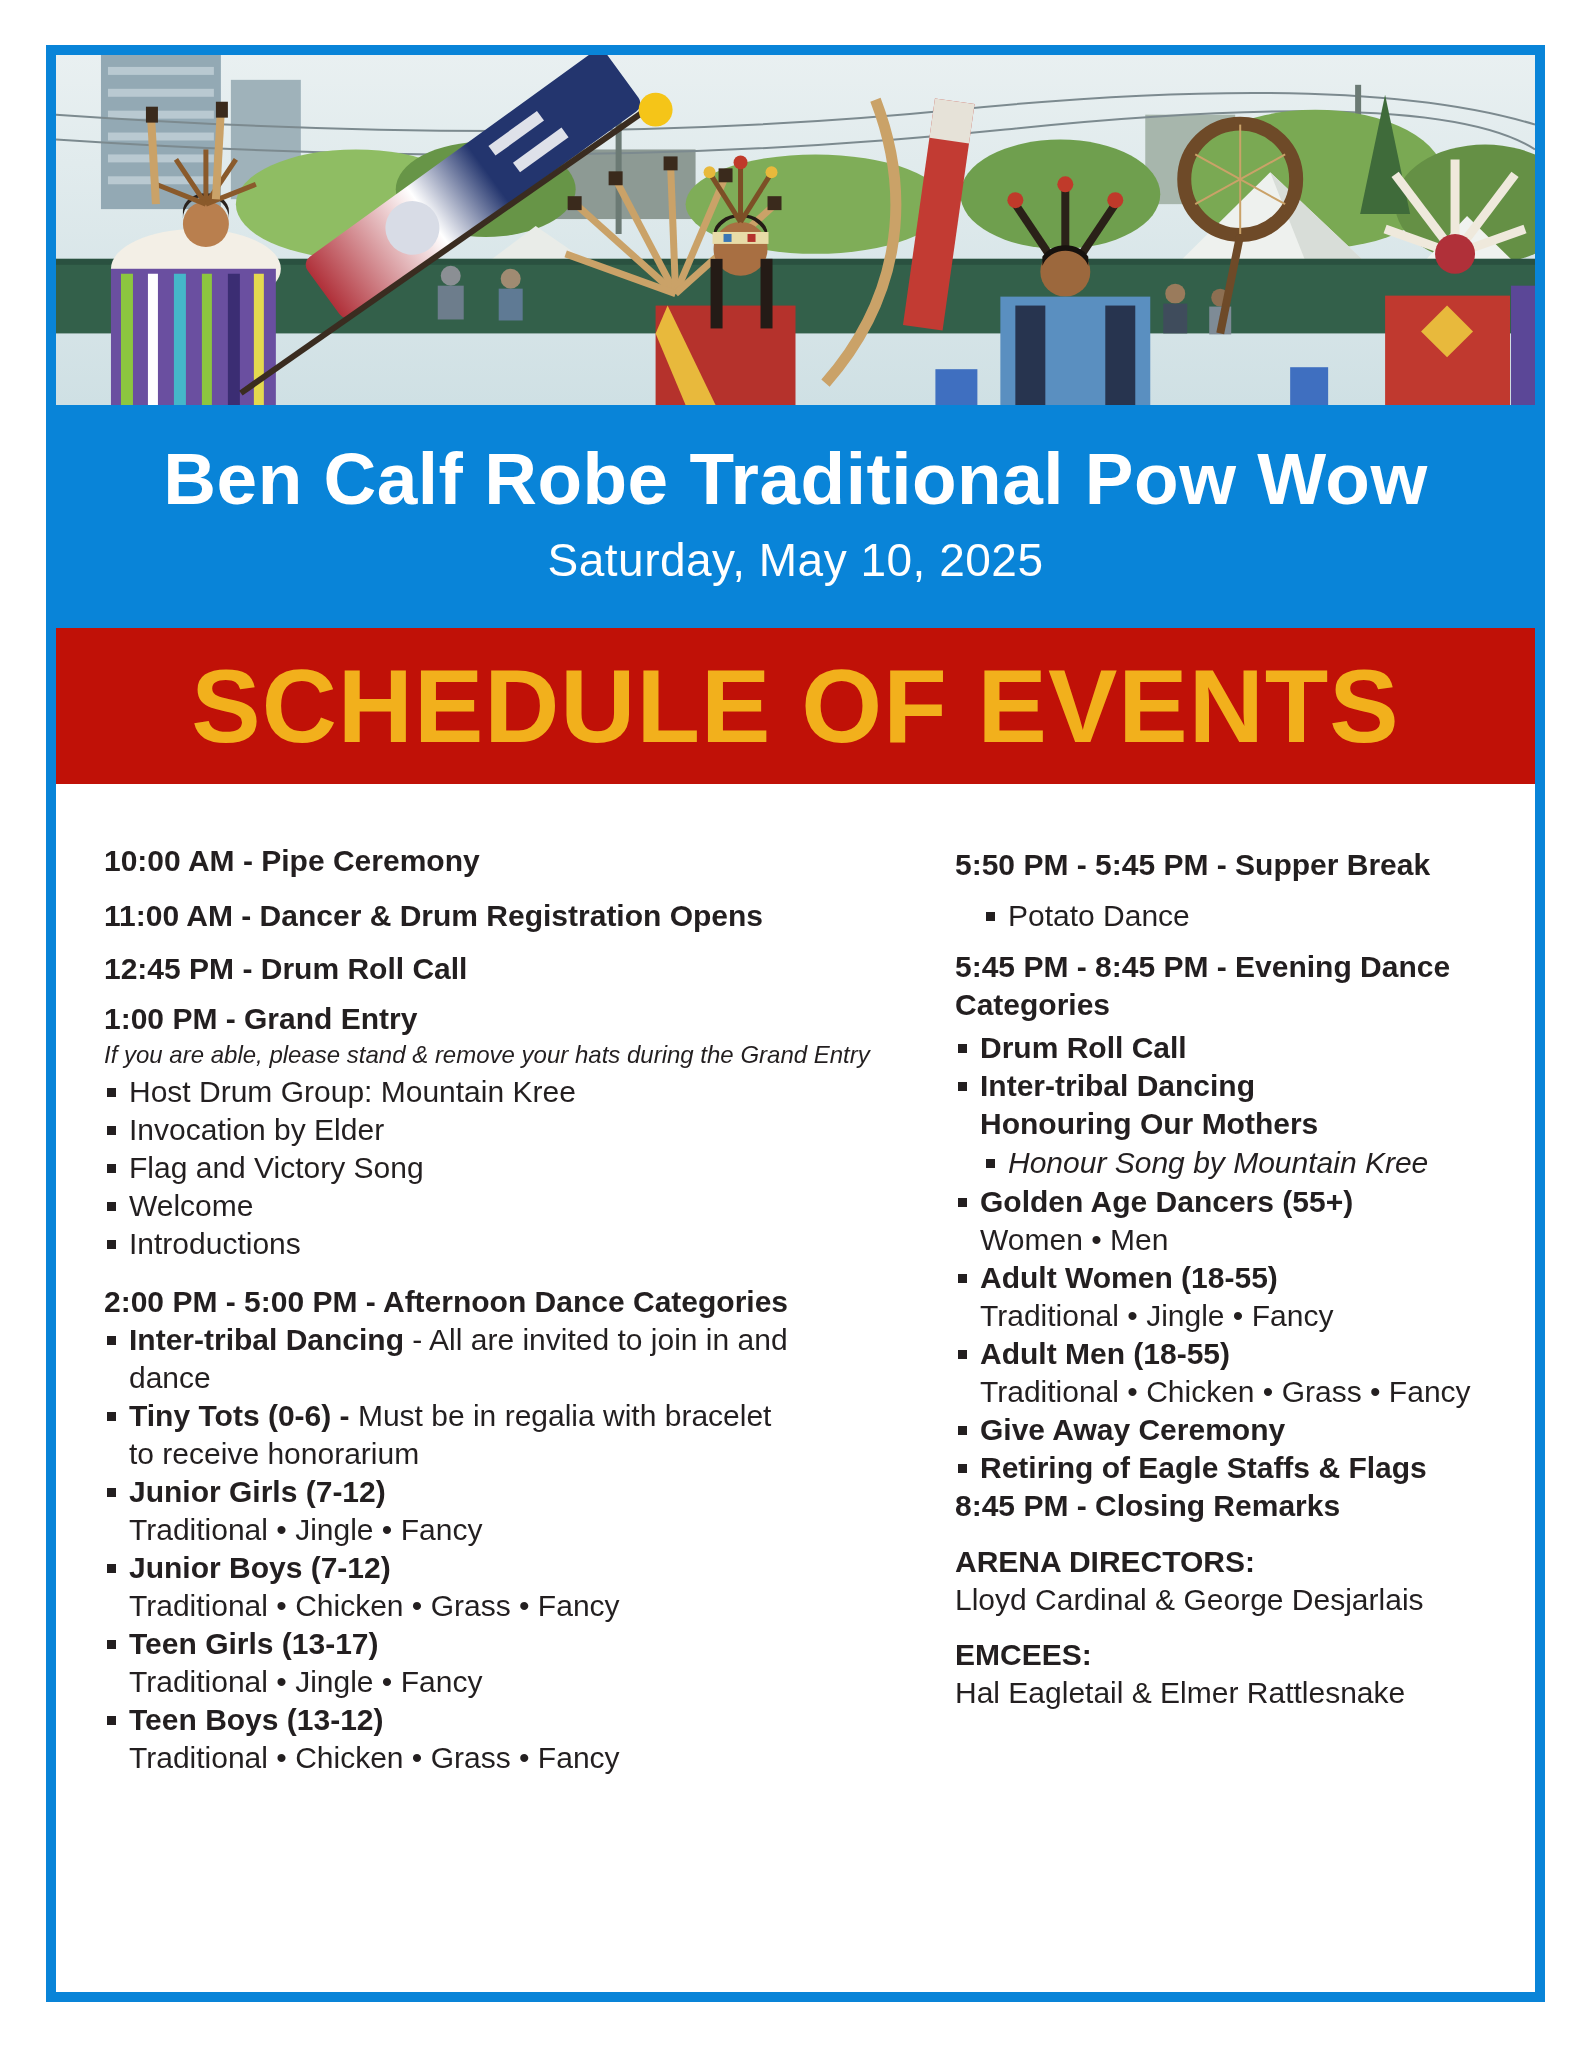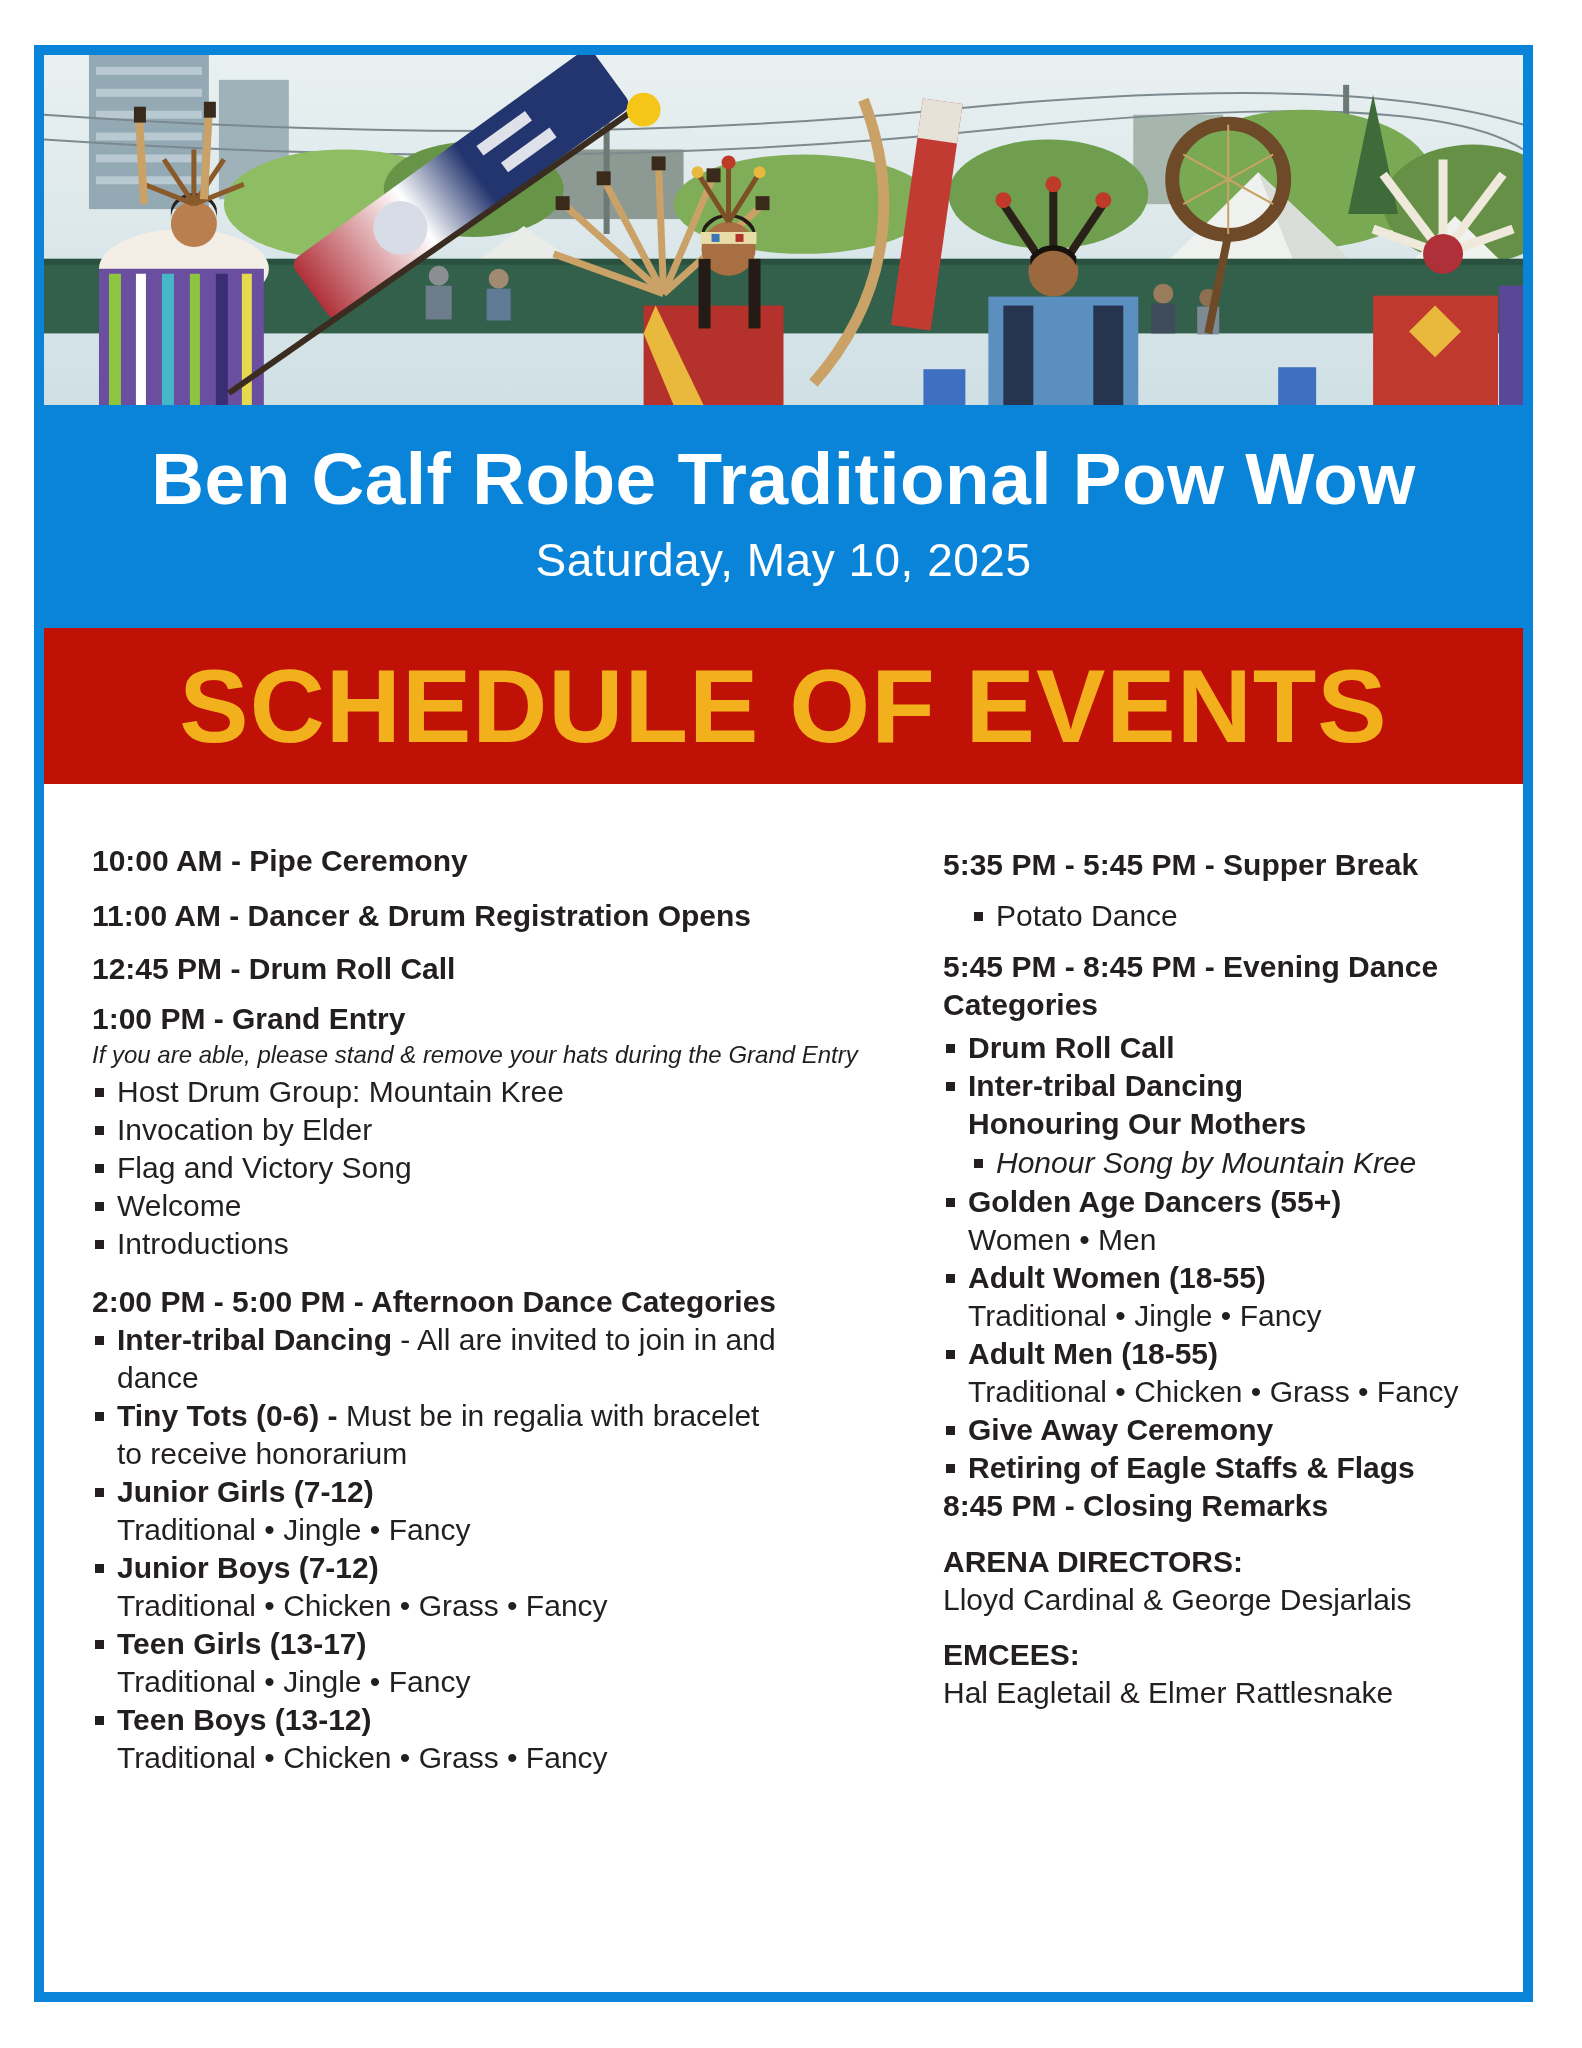--- a/index.html
+++ b/index.html
@@ -1,21 +1,21 @@
 <!DOCTYPE html>
 <html style="--blue: #0984d8; --red: #c01107; --yellow: #f2b01c; --ink: #231f20;"><head>
 <meta charset="utf-8">
 <style>
   :root{
     --blue:#0984d8; --red:#c01107; --yellow:#f2b01c; --ink:#231f20; --paper:#ffffff;
   }
   html,body{margin:0;padding:0;background:#ffffff;}
   .page{position:relative;width:1582px;height:2048px;background:var(--paper);
         font-family:"Liberation Sans", sans-serif;color:var(--ink);overflow:hidden;}
-  .frame{position:absolute;left:34px;top:45px;width:1499px;height:1957px;
+  .frame{position:absolute;left:46px;top:45px;width:1499px;height:1957px;
          border:10px solid var(--blue);box-sizing:border-box;background:var(--paper);
          display:flex;flex-direction:column;}
   .photo{height:350px;flex:0 0 auto;overflow:hidden;background:#d9e6e9;}
   .photo svg{display:block;width:100%;height:100%;}
   .titleband{height:223px;flex:0 0 auto;background:var(--blue);color:#ffffff;
              display:flex;flex-direction:column;align-items:center;justify-content:center;}
   .title{font-size:73px;font-weight:700;line-height:80px;letter-spacing:.5px;}
   .date{font-size:46px;font-weight:400;line-height:70px;margin-top:6px;letter-spacing:.5px;}
   .redband{height:156px;flex:0 0 auto;background:var(--red);display:flex;
            align-items:center;justify-content:center;}
@@ -315,21 +315,21 @@
         <div class="item">
           <div class="b">
               <span class="sq"></span>
             <span class="t"><b>Teen Boys (13-12)</b></span>
             </div>
           <div class="sub">Traditional • Chicken • Grass • Fancy</div>
         </div>
       </div>
 
       <div class="col right">
-        <p class="h mb12">5:35 PM - 5:45 PM - Supper Break</p>
+        <p class="h mb12">5:50 PM - 5:45 PM - Supper Break</p>
         <div class="b sb ind">
             <span class="sq"></span>
             <span class="t">Potato Dance</span>
           </div>
 
         <p class="h wrap mt12 mb5">5:45 PM - 8:45 PM - Evening Dance Categories</p>
 
         <div class="item mb17">
           <div class="b">
               <span class="sq"></span>

